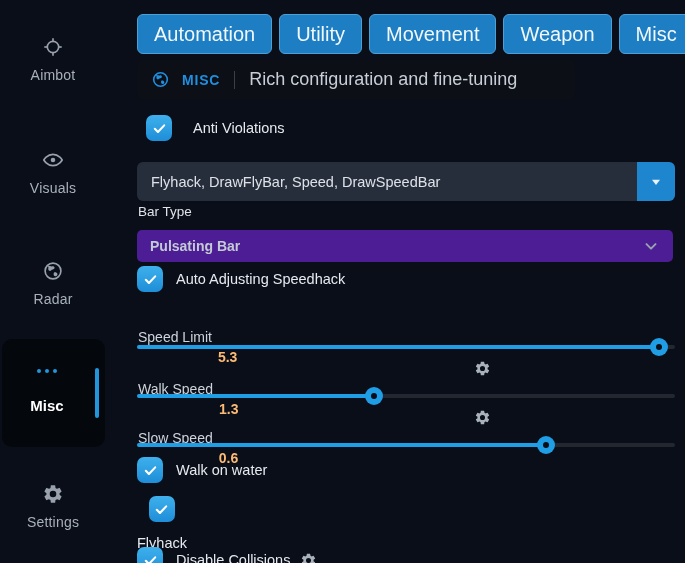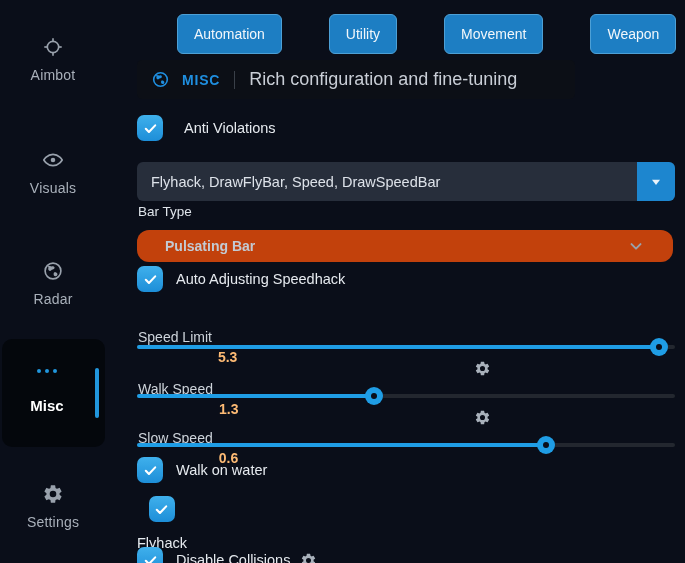--- a/index.html
+++ b/index.html
@@ -26,21 +26,21 @@
   .dots i { width:4px; height:4px; border-radius:50%; background:#2196dd; }
   .active-box .lbl { position:absolute; top:58px; left:0; width:90px; text-align:center; font-size:15px; font-weight:bold; color:#ffffff; }
   
   .main { position:absolute; left:137px; top:0; width:538px; height:563px; }
   .abs { position:absolute; }
   
   .tabs { top:14px; left:0; display:flex; gap:7px; }
   .tab {
     height:40px; padding:0 16px; display:flex; align-items:center;
     background:#1d7ec3; border:1px solid #4da0d6; border-radius:6px;
-    color:#f2f7fb; font-size:14px; cursor:pointer; white-space:nowrap;margin-left:40px;
+    color:#f2f7fb; font-size:20px; cursor:pointer; white-space:nowrap;
   }
   
   .headbar {
     top:60px; left:0; width:438px; height:39px; background:#0c0f16;
     border-radius:5px; display:flex; align-items:center; padding:0 14px;
   }
   .headbar .globe { width:19px; height:19px; color:#1f8fe0; }
   .headbar .cat { margin-left:12px; font-size:14px; font-weight:bold; color:#1f8fe0; letter-spacing:.8px; }
   .headbar .sep { width:1px; height:18px; background:#3a4049; margin:0 14px; }
   .headbar .desc { font-size:18px; color:#c9ced6; }
@@ -63,23 +63,23 @@
   .mselect .val { flex:1; padding:0 14px; font-size:14.5px; color:#dde2e9; white-space:nowrap; overflow:hidden; }
   .mselect .btn {
     width:38px; height:39px; background:#1d86cf; border-radius:0 6px 6px 0;
     display:flex; align-items:center; justify-content:center; cursor:pointer;
   }
   .mselect .btn svg { width:16px; height:16px; }
   
   .field-lbl { font-size:13.5px; color:#dfe4ea;text-align:center; }
   
   .select {
-    top:230px; left:0; width:536px; height:32px; background:#c2410c;
-    border-radius:12px; display:flex; align-items:center; justify-content:space-between;
-    padding:0 28px; cursor:pointer;
+    top:230px; left:0; width:536px; height:32px; background:#4c1d95;
+    border-radius:5px; display:flex; align-items:center; justify-content:space-between;
+    padding:0 13px; cursor:pointer;
   }
   .select .val { font-size:14px; font-weight:bold; color:#c3cad3; }
   .select .chev { width:18px; height:18px; color:#99a2ad; }
   .select .chev svg { width:100%; height:100%; display:block; }
   
   .sld-lblrow { display:flex; align-items:center; font-size:14px; color:#ced4db; }
   .sld-lblrow .v { color:#fdba74; font-weight:bold; margin-left:6px;margin-top:40px; }
   .sld-gear { position:absolute; left:336px; top:-1px; width:17px; height:17px; color:#a9b1bb; cursor:pointer; }
   .sld-gear svg { width:100%; height:100%; display:block; }
   .slider { left:0; width:538px; height:18px; cursor:pointer; }
@@ -169,21 +169,21 @@
         <circle cx="12" cy="12" r="8.6"></circle>
         <path d="M6.2 6.5c1.8-.6 3.4 1 5 .4s3 .6 2.4 2.2-2.8 1-3.8 2.4-3.4-.4-3-2 .2-2.2-.6-3z" fill="currentColor" stroke="none"></path>
         <path d="M13.6 13.4c1.2-.5 2.8.3 3.2 1.6s-.8 2.6-2 2.7-2.2-1-2.1-2.2.1-1.7.9-2.1z" fill="currentColor" stroke="none"></path>
       </svg>
     </span>
     <span class="cat">MISC</span>
     <span class="sep"></span>
     <span class="desc">Rich configuration and fine-tuning</span>
   </div>
 
-  <div class="abs chk-row" style="top:115px;left:0;gap:21px;">
+  <div class="abs chk-row" style="top:115px;left:9px;gap:21px;">
     <span class="chk">
       <svg viewBox="0 0 24 24" fill="none" stroke="#fff" stroke-width="3.4" stroke-linecap="round" stroke-linejoin="round">
           <path d="M4.5 12.5l5 5L19.5 7"></path>
         </svg>
     </span>
     <span class="chk-lbl">Anti Violations</span>
   </div>
 
   <div class="abs mselect">
     <span class="val">Flyhack, DrawFlyBar, Speed, DrawSpeedBar</span>

